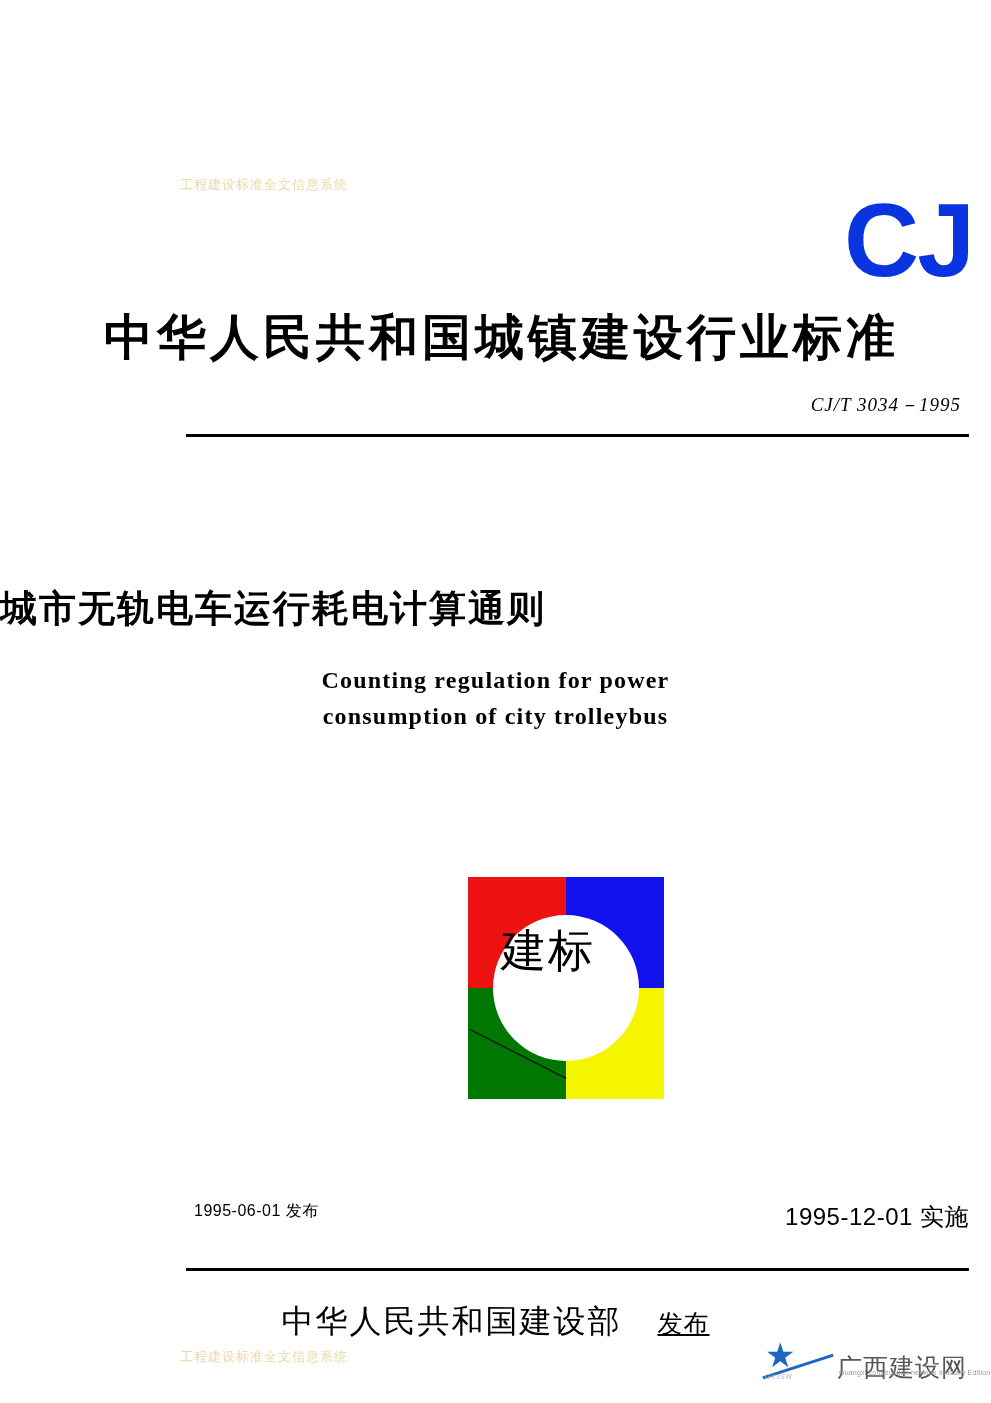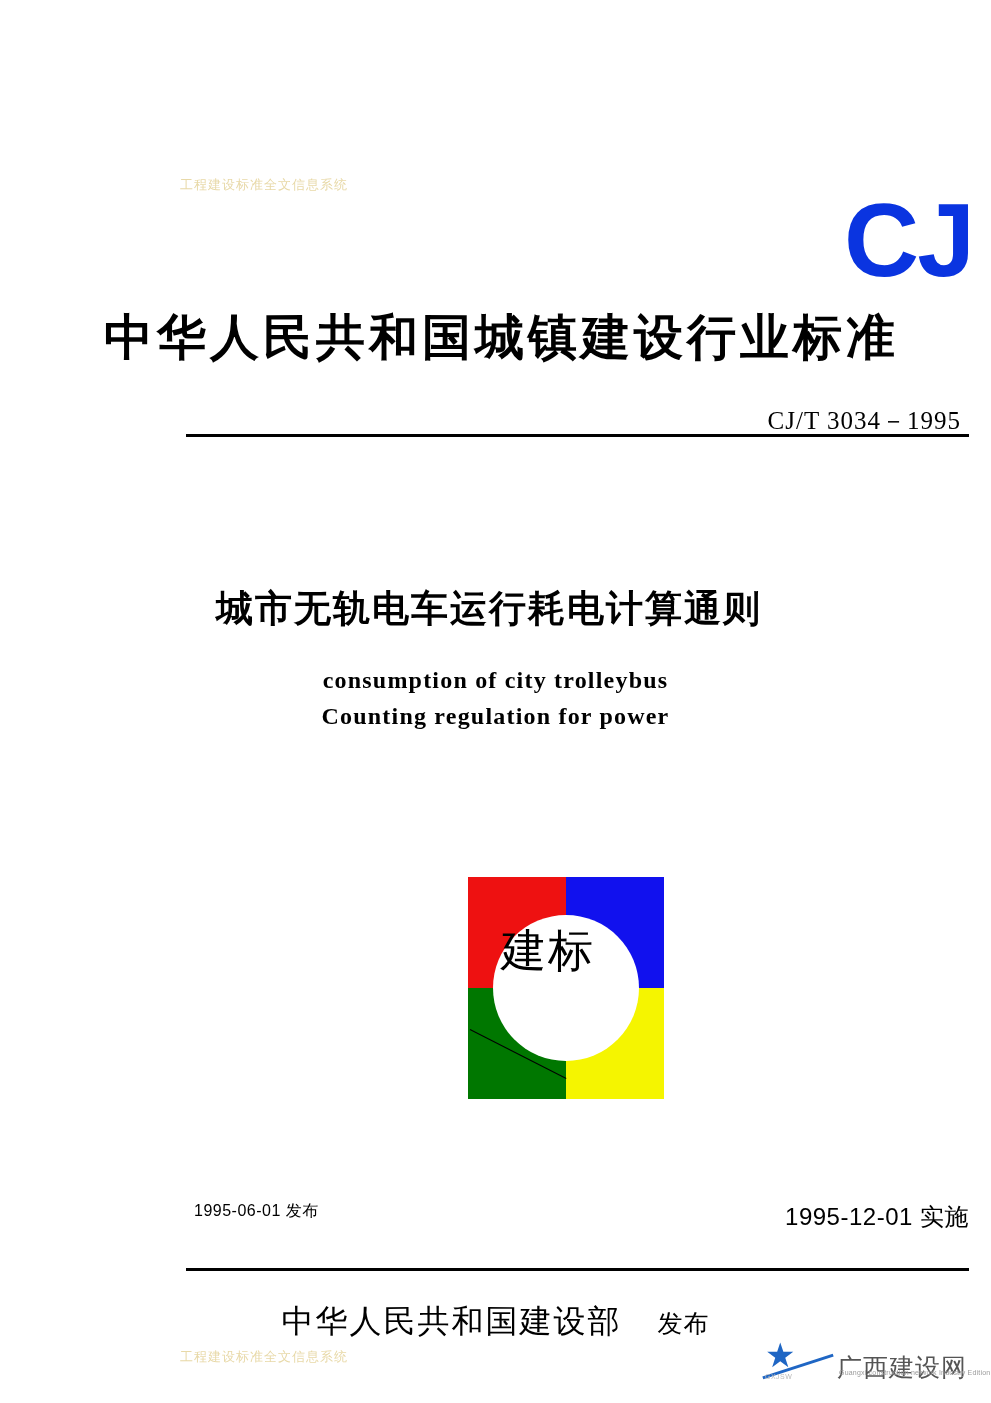--- a/index.html
+++ b/index.html
@@ -62,42 +62,43 @@
     letter-spacing: 4px;
     color: #000;
     white-space: nowrap;
     padding-left: 12px;
   }
 
   
   .std-number {
     position: absolute;
     right: 30px;
-    top: 404px;
+    top: 392px;
     font-family: "Liberation Serif", serif;
-    font-size: 25px;
+    font-size: 19px;
     letter-spacing: 1px;
+    font-style: italic;
   }
 
   .rule {
     position: absolute;
     left: 186px;
     right: 22px;
     height: 3px;
     background: #000;
   }
   .rule-top { top: 434px; }
   .rule-bottom { top: 1268px; }
 
   
   .doc-title-cn {
     position: absolute;
     left: 0; right: 13px;
     top: 584px;
-    text-align: center;
+    text-align: left;
     font-family: "DejaVu Sans", sans-serif;
     font-weight: bold;
     font-size: 37px;
     letter-spacing: 2px;
   }
 
   
   .doc-title-en {
     position: absolute;
     left: 0; right: 0;
@@ -184,20 +185,21 @@
     text-align: center;
     font-family: "DejaVu Sans", sans-serif;
     font-size: 32px;
     letter-spacing: 2px;
   }
   .publisher .pub-name { }
   .publisher .pub-verb {
     font-size: 25px;
     margin-left: 36px;
     letter-spacing: 1px;
+    text-decoration: underline;
   }
 
   
   .site-logo {
     position: absolute;
     right: 14px;
     bottom: 14px;
     width: 216px;
     height: 54px;
   }
@@ -259,22 +261,22 @@
 
   <div class="main-title">中华人民共和国城镇建设行业标准</div>
 
   <div class="std-number">CJ/T 3034－1995</div>
 
   <div class="rule rule-top"></div>
 
   <div class="doc-title-cn">城市无轨电车运行耗电计算通则</div>
 
   <div class="doc-title-en">
+    <div>Counting regulation for power</div>
     <div>consumption of city trolleybus</div>
-    <div>Counting regulation for power</div>
   </div>
 
   <div class="emblem">
     <div class="quad q-tl"></div>
     <div class="quad q-tr"></div>
     <div class="quad q-bl"></div>
     <div class="quad q-br"></div>
     <div class="diag"></div>
     <div class="disc"></div>
     <div class="disc-text">建标</div>

